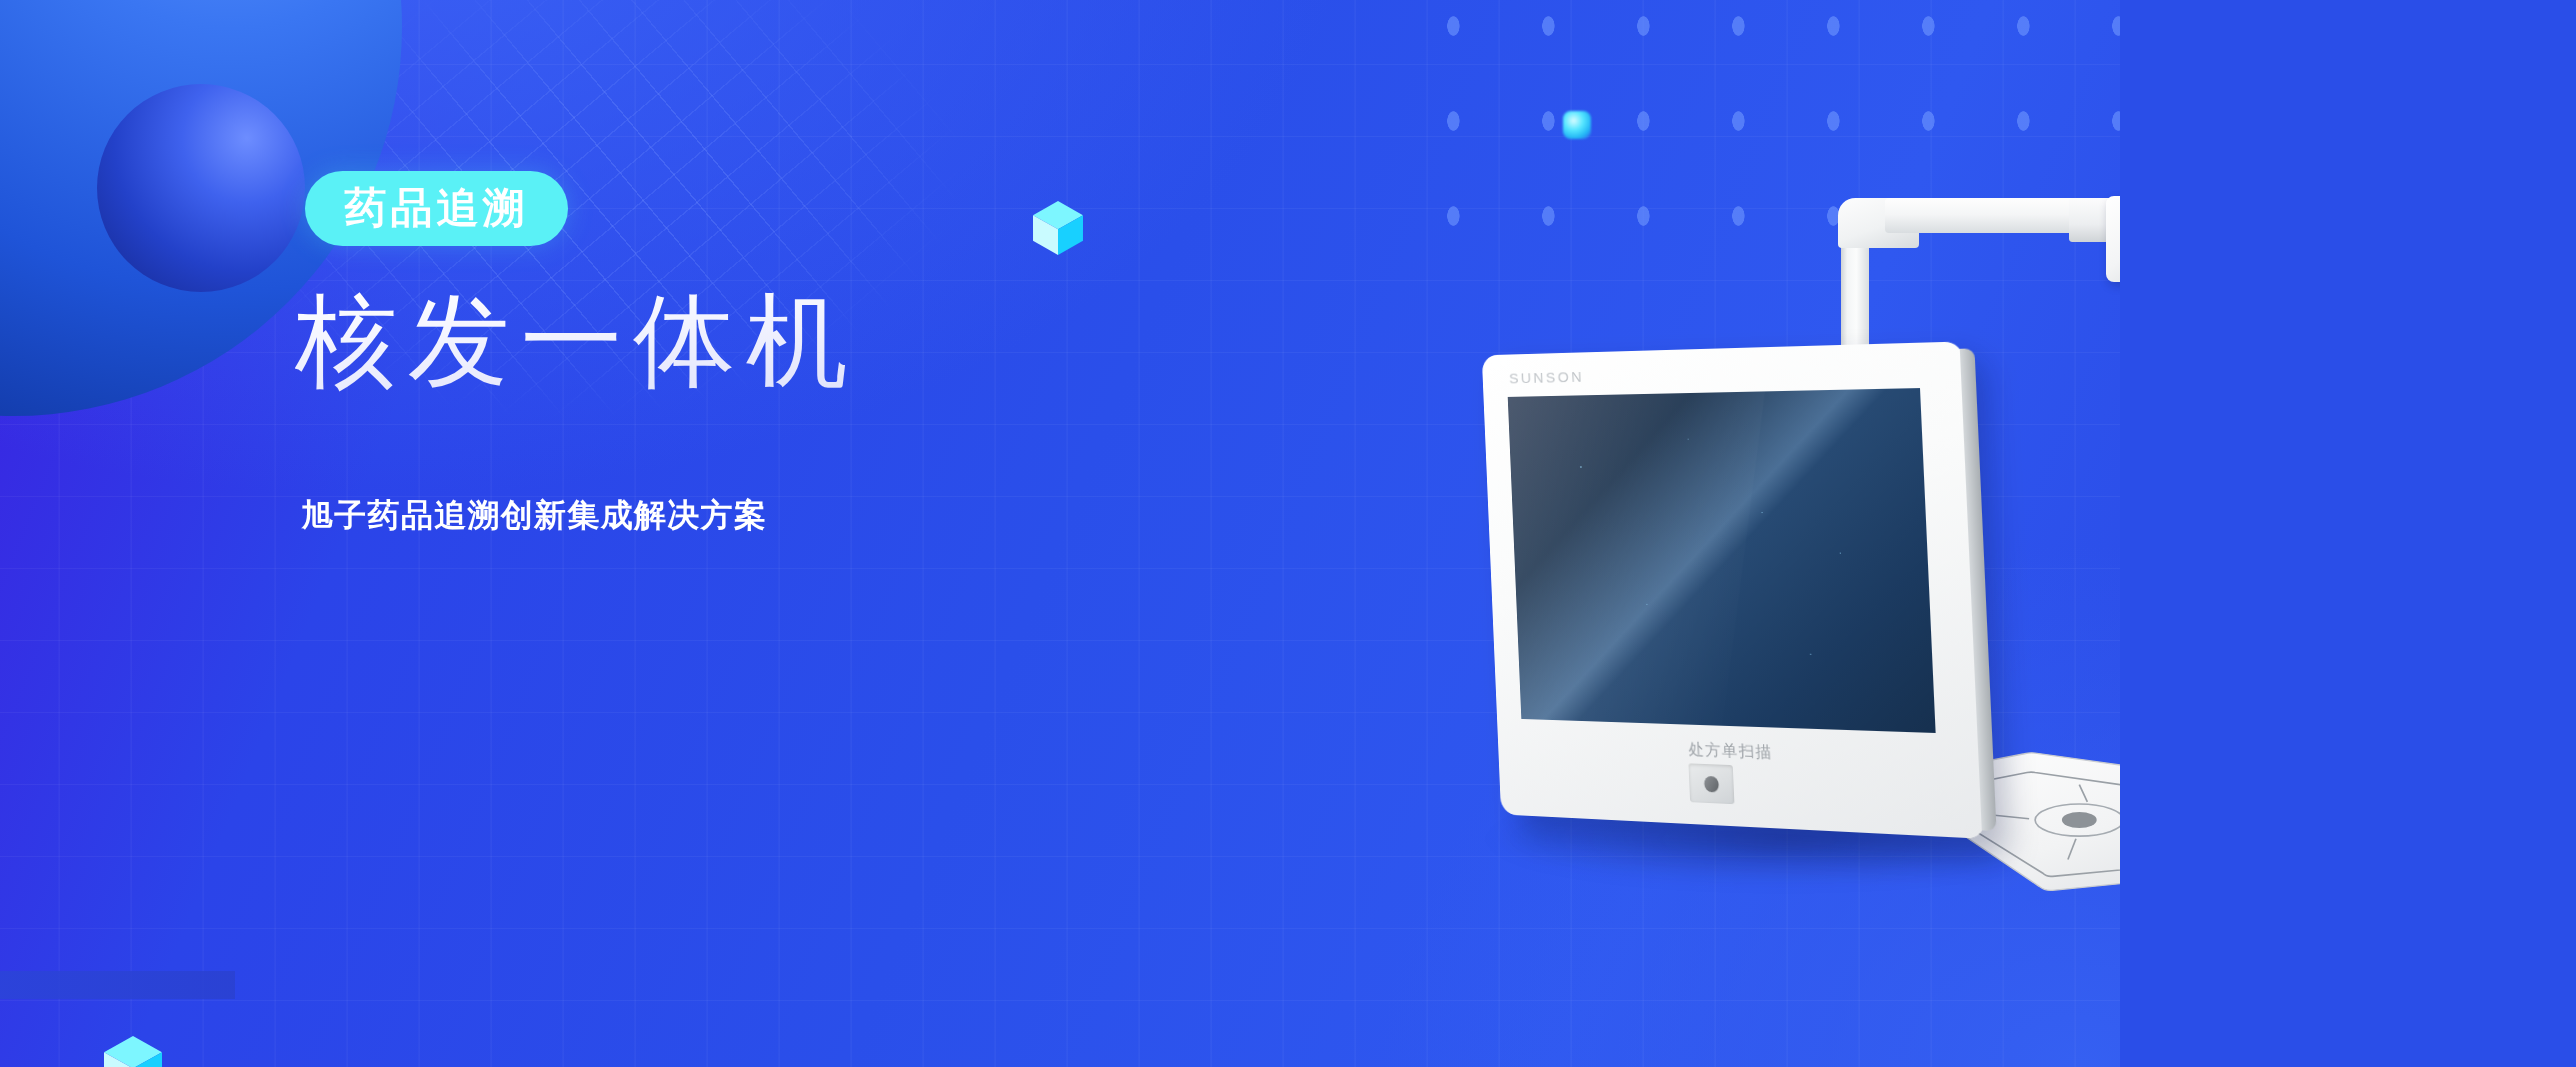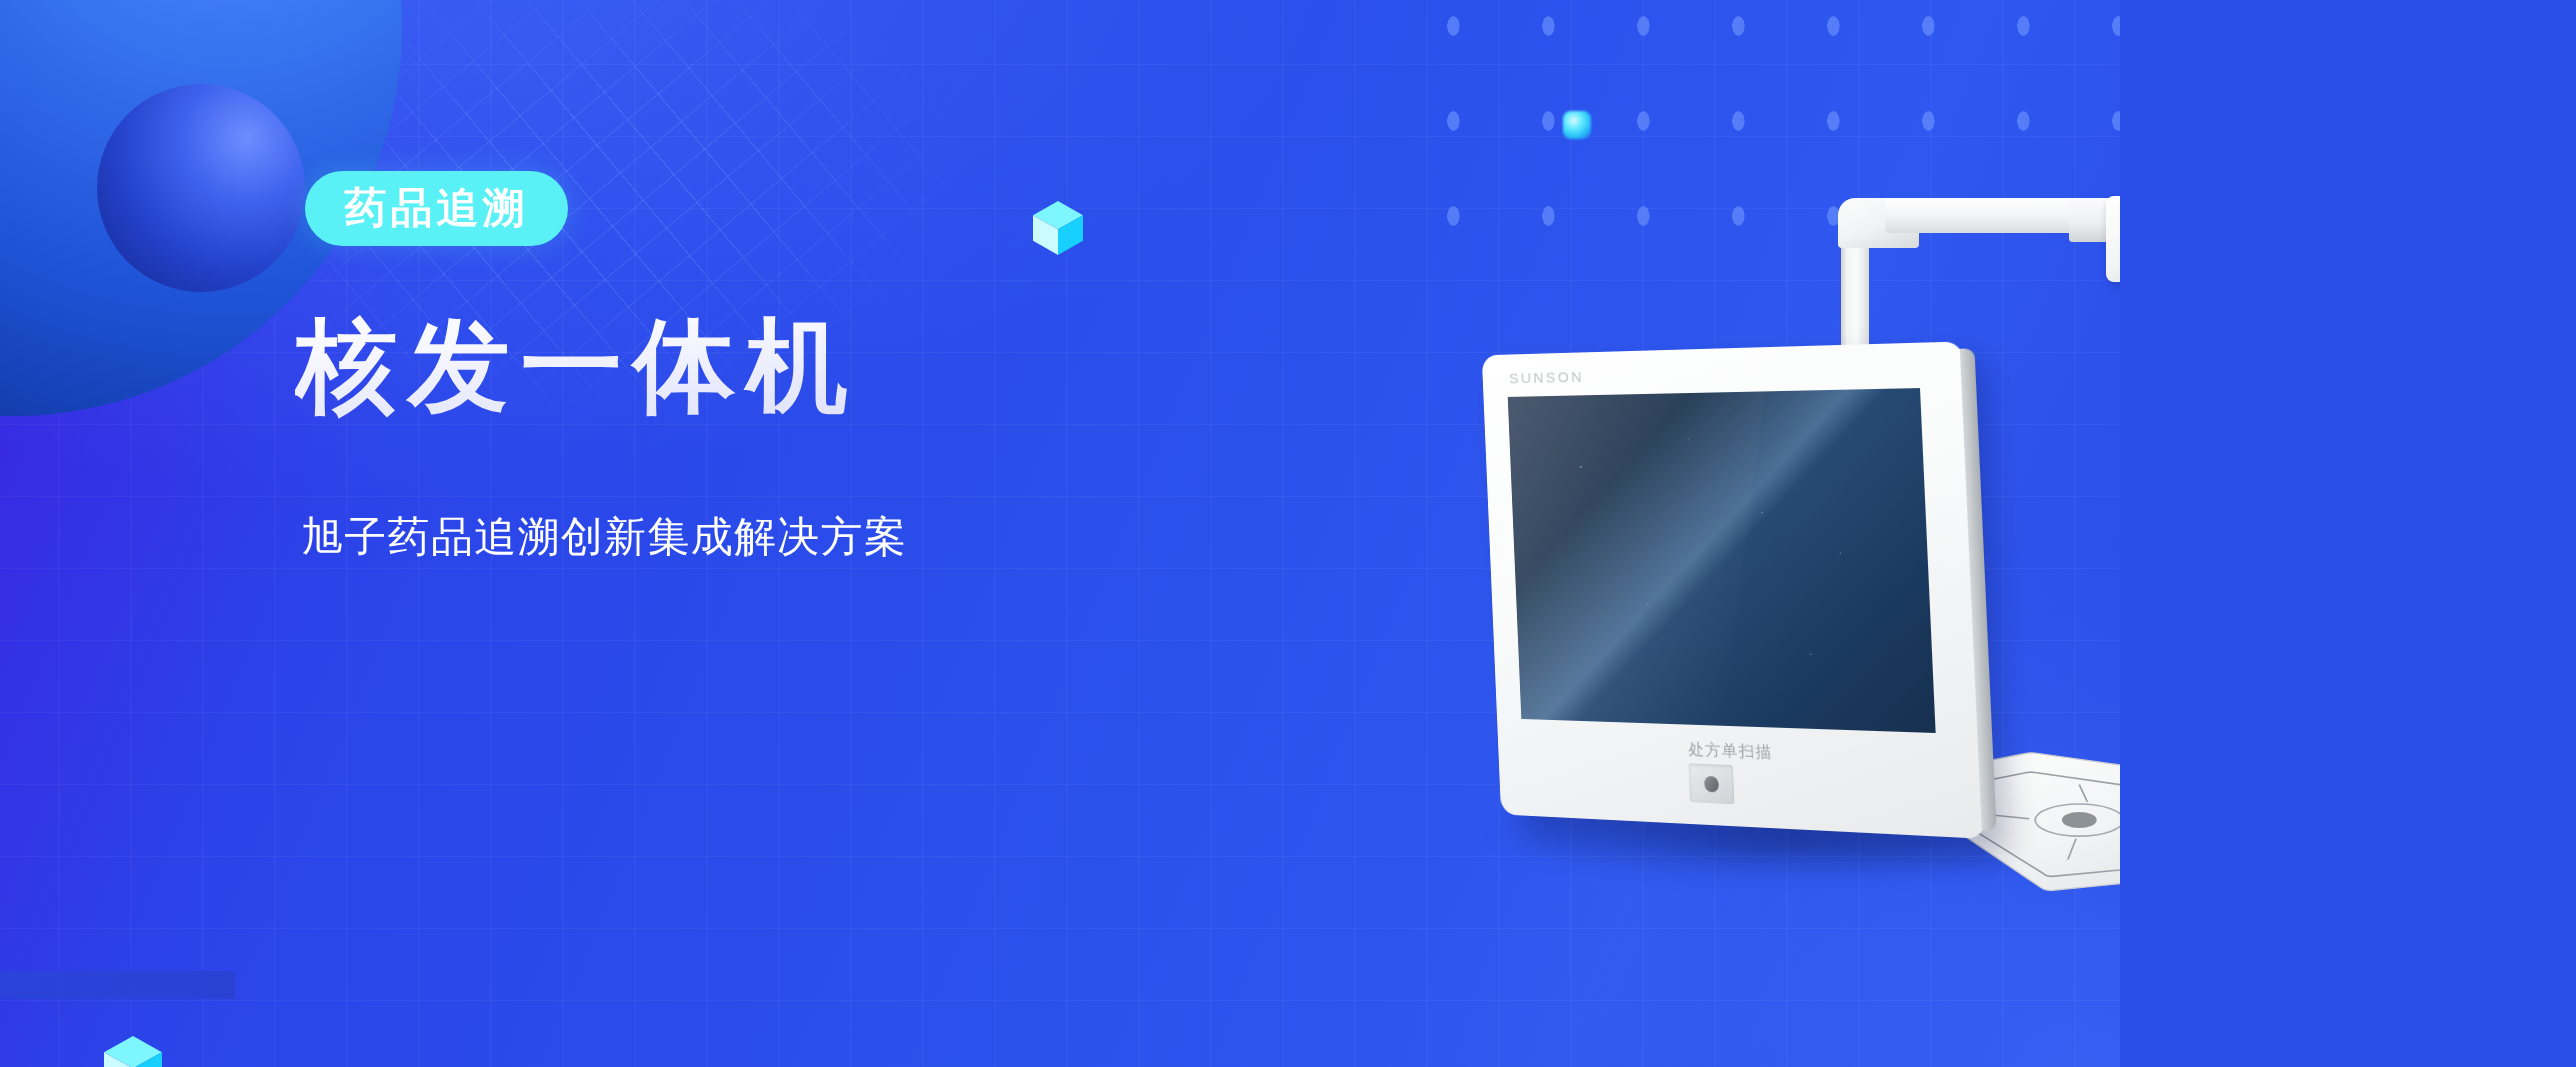--- a/index.html
+++ b/index.html
@@ -86,31 +86,31 @@
     background:#5af1f6;
     display:flex;align-items:center;justify-content:center;
     box-shadow:0 0 27px rgba(90,241,246,.22);
   }
   .badge span{
     color:#ffffff;font-size:42px;font-weight:bold;letter-spacing:4px;line-height:1;
     transform:translateY(-1.3px);
   }
 
   .headline{
-    position:absolute;left:295px;top:311px;
-    font-size:102px;font-weight:bold;letter-spacing:10.7px;line-height:1.08;
+    position:absolute;left:295px;top:286px;
+    font-size:102px;font-weight:normal;letter-spacing:10.7px;line-height:1.08;
     background:linear-gradient(176deg,#ffffff 0%,#f4f5ff 38%,#dfe2fb 100%);
     -webkit-background-clip:text;background-clip:text;
     color:transparent;
     white-space:nowrap;
   }
 
   .sub{
-    position:absolute;left:301px;top:508px;
-    color:#ffffff;font-size:42px;font-weight:normal;letter-spacing:1.3px;line-height:1.38;
+    position:absolute;left:301px;top:493px;
+    color:#ffffff;font-size:32px;font-weight:bold;letter-spacing:1.3px;line-height:1.38;
     white-space:nowrap;
   }
 
   
   .frame-wrap{position:absolute;left:305px;top:703px;width:939px;height:178px;}
   .frame-wrap svg{position:absolute;inset:0;}
   .frame-text{
     position:absolute;inset:0;
     display:flex;align-items:center;
     padding-left:29.5px;

